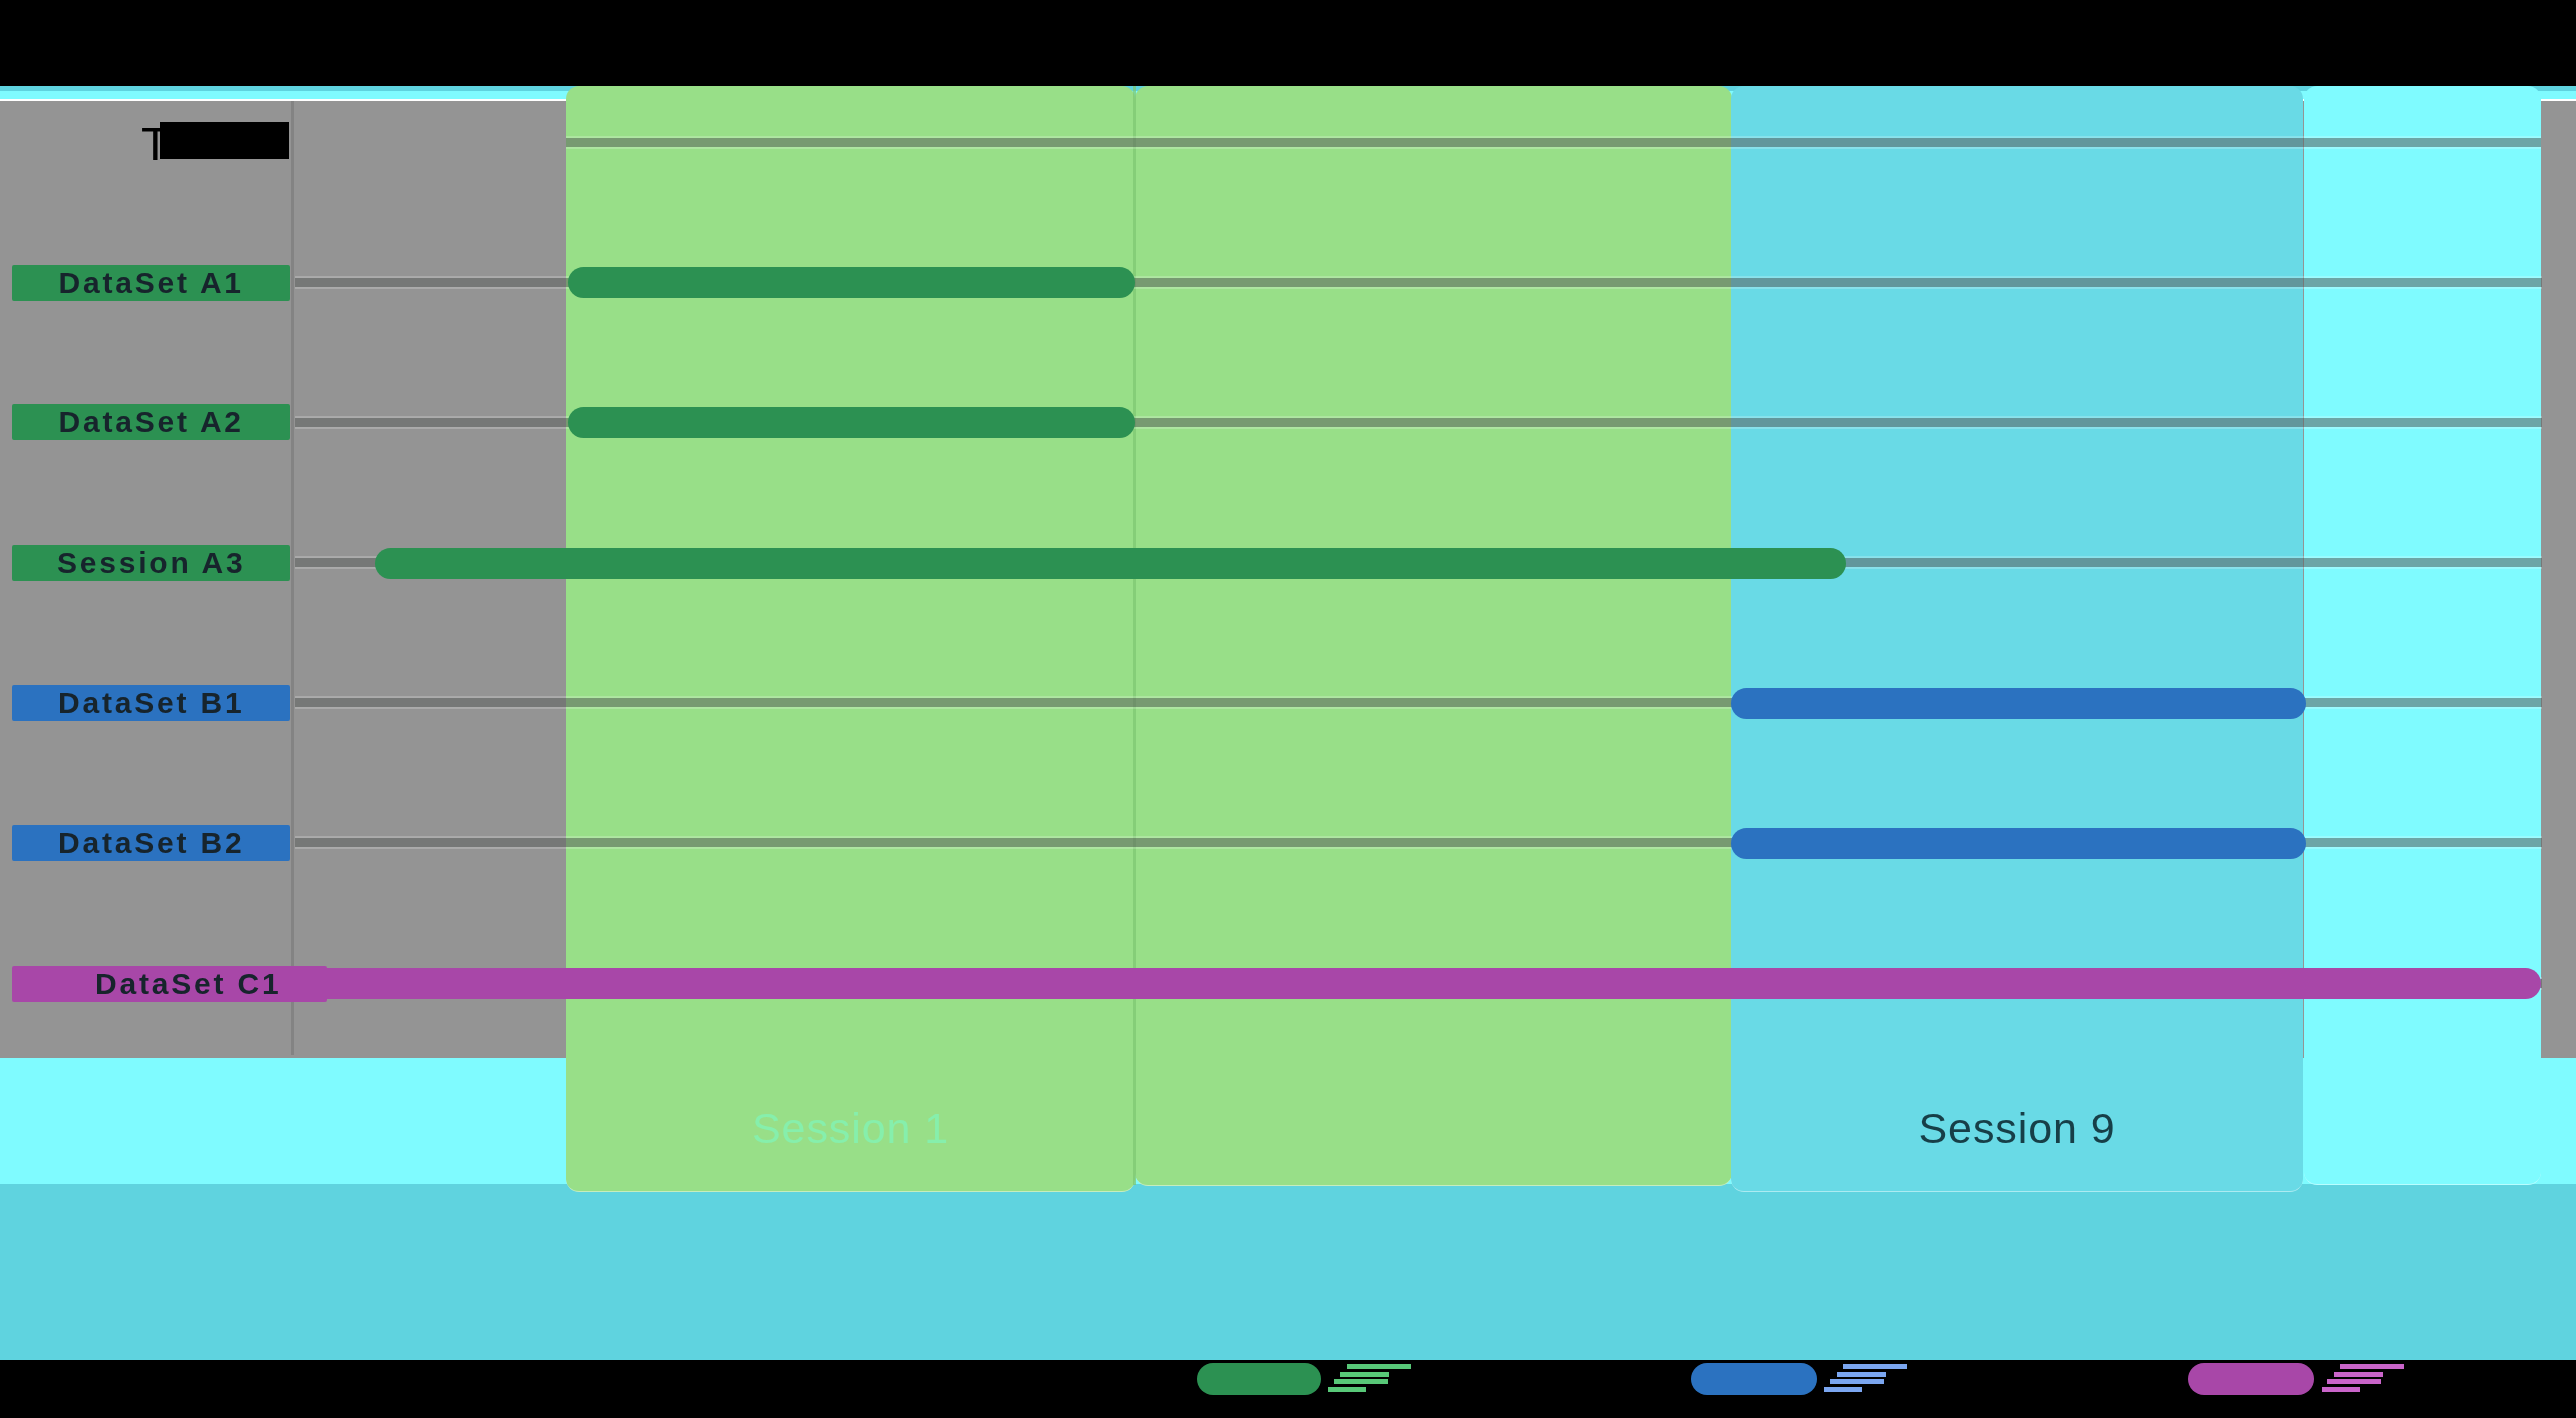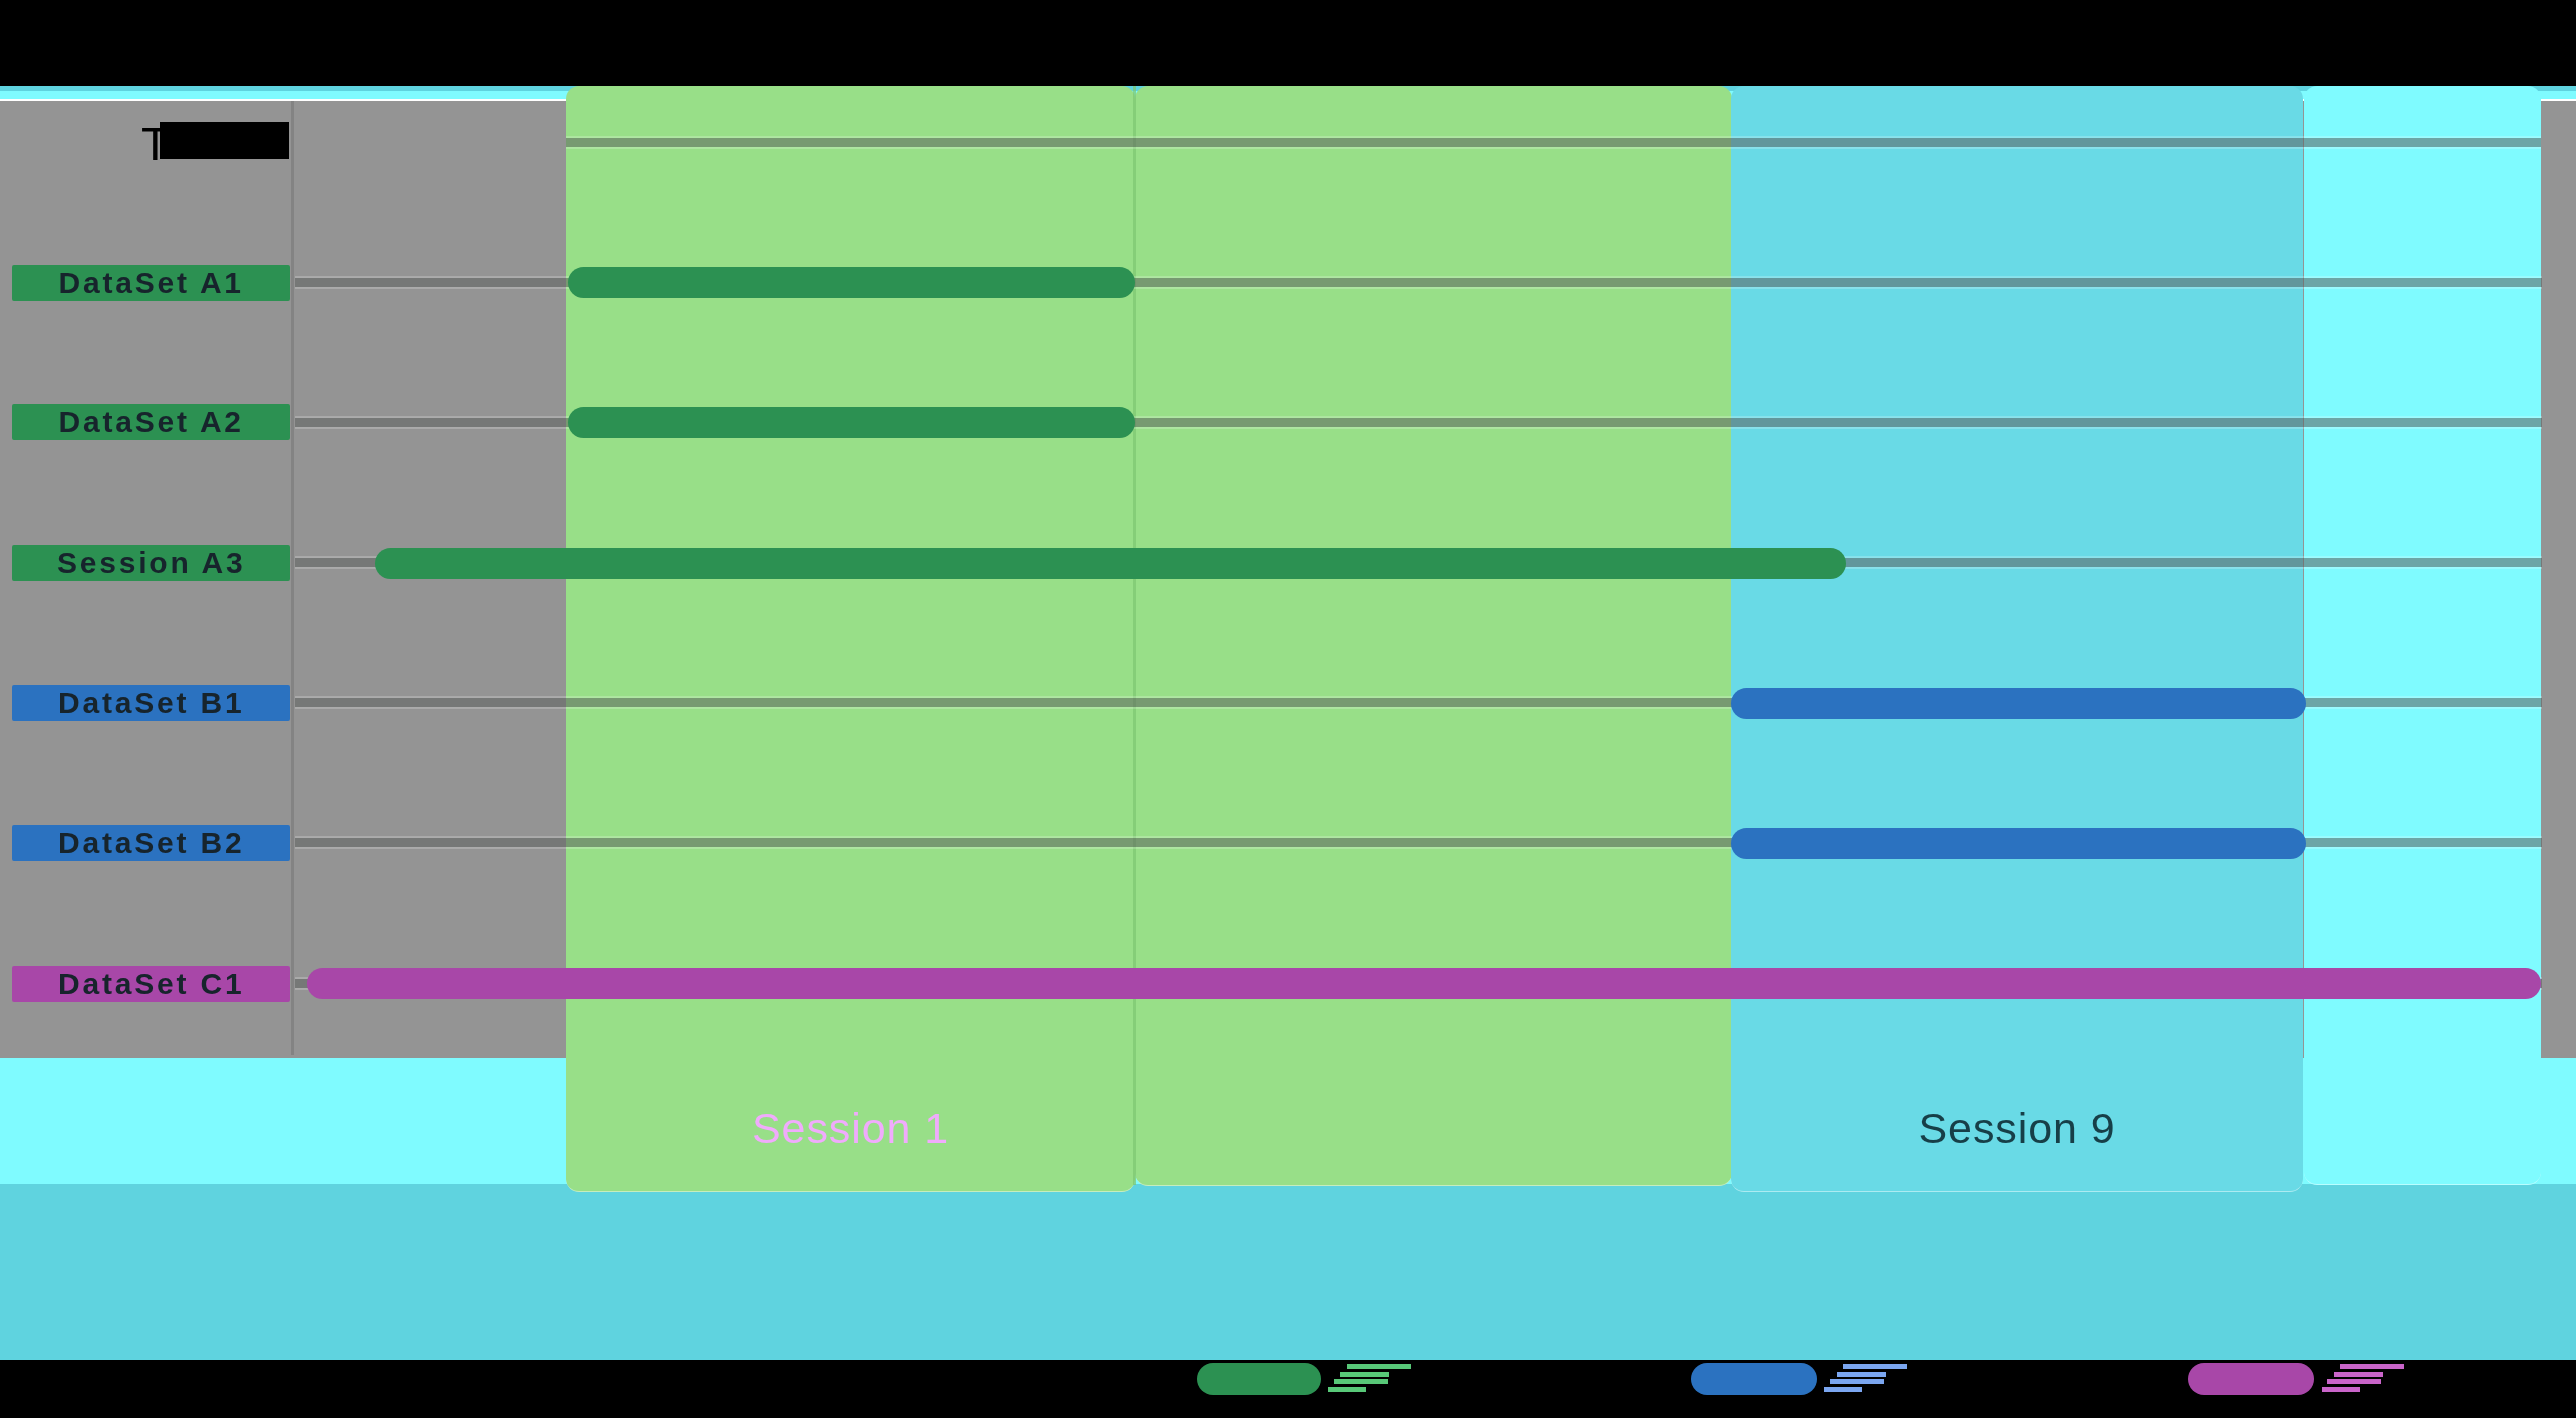--- a/index.html
+++ b/index.html
@@ -36,21 +36,21 @@
   <div class="abs page-band" style="top:86px;height:1274px;background:#5FD3DF;"></div>
 
   <div class="abs page-band" style="top:91px;height:1093px;background:#7FFBFF;"></div>
 
   <div class="abs" id="plot"></div>
 
   <div class="abs" id="gutter-line"></div>
 
   <div class="abs" id="bands-layer" style="left:0;top:0;">
       <div class="abs band" style="left: 566px; width: 569px; top: 86px; height: 1105px; background: rgb(152, 223, 136); border-bottom: 1.9px solid rgba(255, 255, 255, 0.45);"></div>
-      <div class="abs band-label" style="left: 566px; width: 569px; top: 1104px; color: #f0abfc;">Session 1</div>
+      <div class="abs band-label" style="left: 566px; width: 569px; top: 1104px; color: #86efac;">Session 1</div>
       <div class="abs band" style="left: 1135px; width: 597px; top: 86px; height: 1099px; background: rgb(152, 223, 136); border-bottom: 1.9px solid rgba(255, 255, 255, 0.45);"></div>
       <div class="abs band" style="left: 1731px; width: 572px; top: 86px; height: 1105px; background: rgb(105, 218, 230); border-bottom: 1.9px solid rgba(255, 255, 255, 0.45);"></div>
       <div class="abs band-label" style="left: 1731px; width: 572px; top: 1104px; color: rgb(23, 63, 72);">Session 9</div>
       <div class="abs band" style="left: 2304px; width: 237px; top: 86px; height: 1098px; background: rgb(127, 251, 255); border-bottom: 1.9px solid rgba(255, 255, 255, 0.45);"></div>
     </div>
 
   <div class="abs" id="band-divider"></div>
 
   <div class="abs" id="rows-layer" style="left:0;top:0;">
       <div class="abs track" style="left: 566px; width: 1975px; top: 138px;"></div>
@@ -64,21 +64,21 @@
       <div class="abs bar" style="left: 375px; width: 1471px; top: 548px; background: rgb(44, 145, 82);"></div>
       <div class="abs chip" style="top: 545px; background: rgb(44, 145, 82);">Session A3</div>
       <div class="abs track" style="left: 295px; width: 2247px; top: 698px;"></div>
       <div class="abs bar" style="left: 1731px; width: 575px; top: 688px; background: rgb(43, 114, 192);"></div>
       <div class="abs chip" style="top: 685px; background: rgb(43, 114, 192);">DataSet B1</div>
       <div class="abs track" style="left: 295px; width: 2247px; top: 838px;"></div>
       <div class="abs bar" style="left: 1731px; width: 575px; top: 828px; background: rgb(43, 114, 192);"></div>
       <div class="abs chip" style="top: 825px; background: rgb(43, 114, 192); text-align: center;">DataSet B2</div>
       <div class="abs track" style="left: 295px; width: 2247px; top: 979px;"></div>
       <div class="abs bar" style="left: 307px; width: 2234px; top: 968px; background: rgb(168, 71, 168);"></div>
-      <div class="abs chip" style="top: 966px; background: rgb(168, 71, 168);">DataSet C1</div>
+      <div class="abs chip" style="top: 966px; background: rgb(168, 71, 168); padding-left: 37px;">DataSet C1</div>
     </div>
 
   <div class="abs" id="title-text">T</div>
   <div class="abs" id="title-redaction"></div>
 
   <div class="abs" id="legend-layer" style="left:0;top:0;">
       <div class="abs legend-pill" style="left: 1197px; width: 124px; background: rgb(44, 145, 82);"></div>
       <div class="abs streak" style="left: 1347px; top: 1364px; width: 64px; background: rgb(88, 200, 120);"></div>
       <div class="abs streak" style="left: 1340px; top: 1372px; width: 49px; background: rgb(88, 200, 120);"></div>
       <div class="abs streak" style="left: 1334px; top: 1379px; width: 54px; background: rgb(88, 200, 120);"></div>

